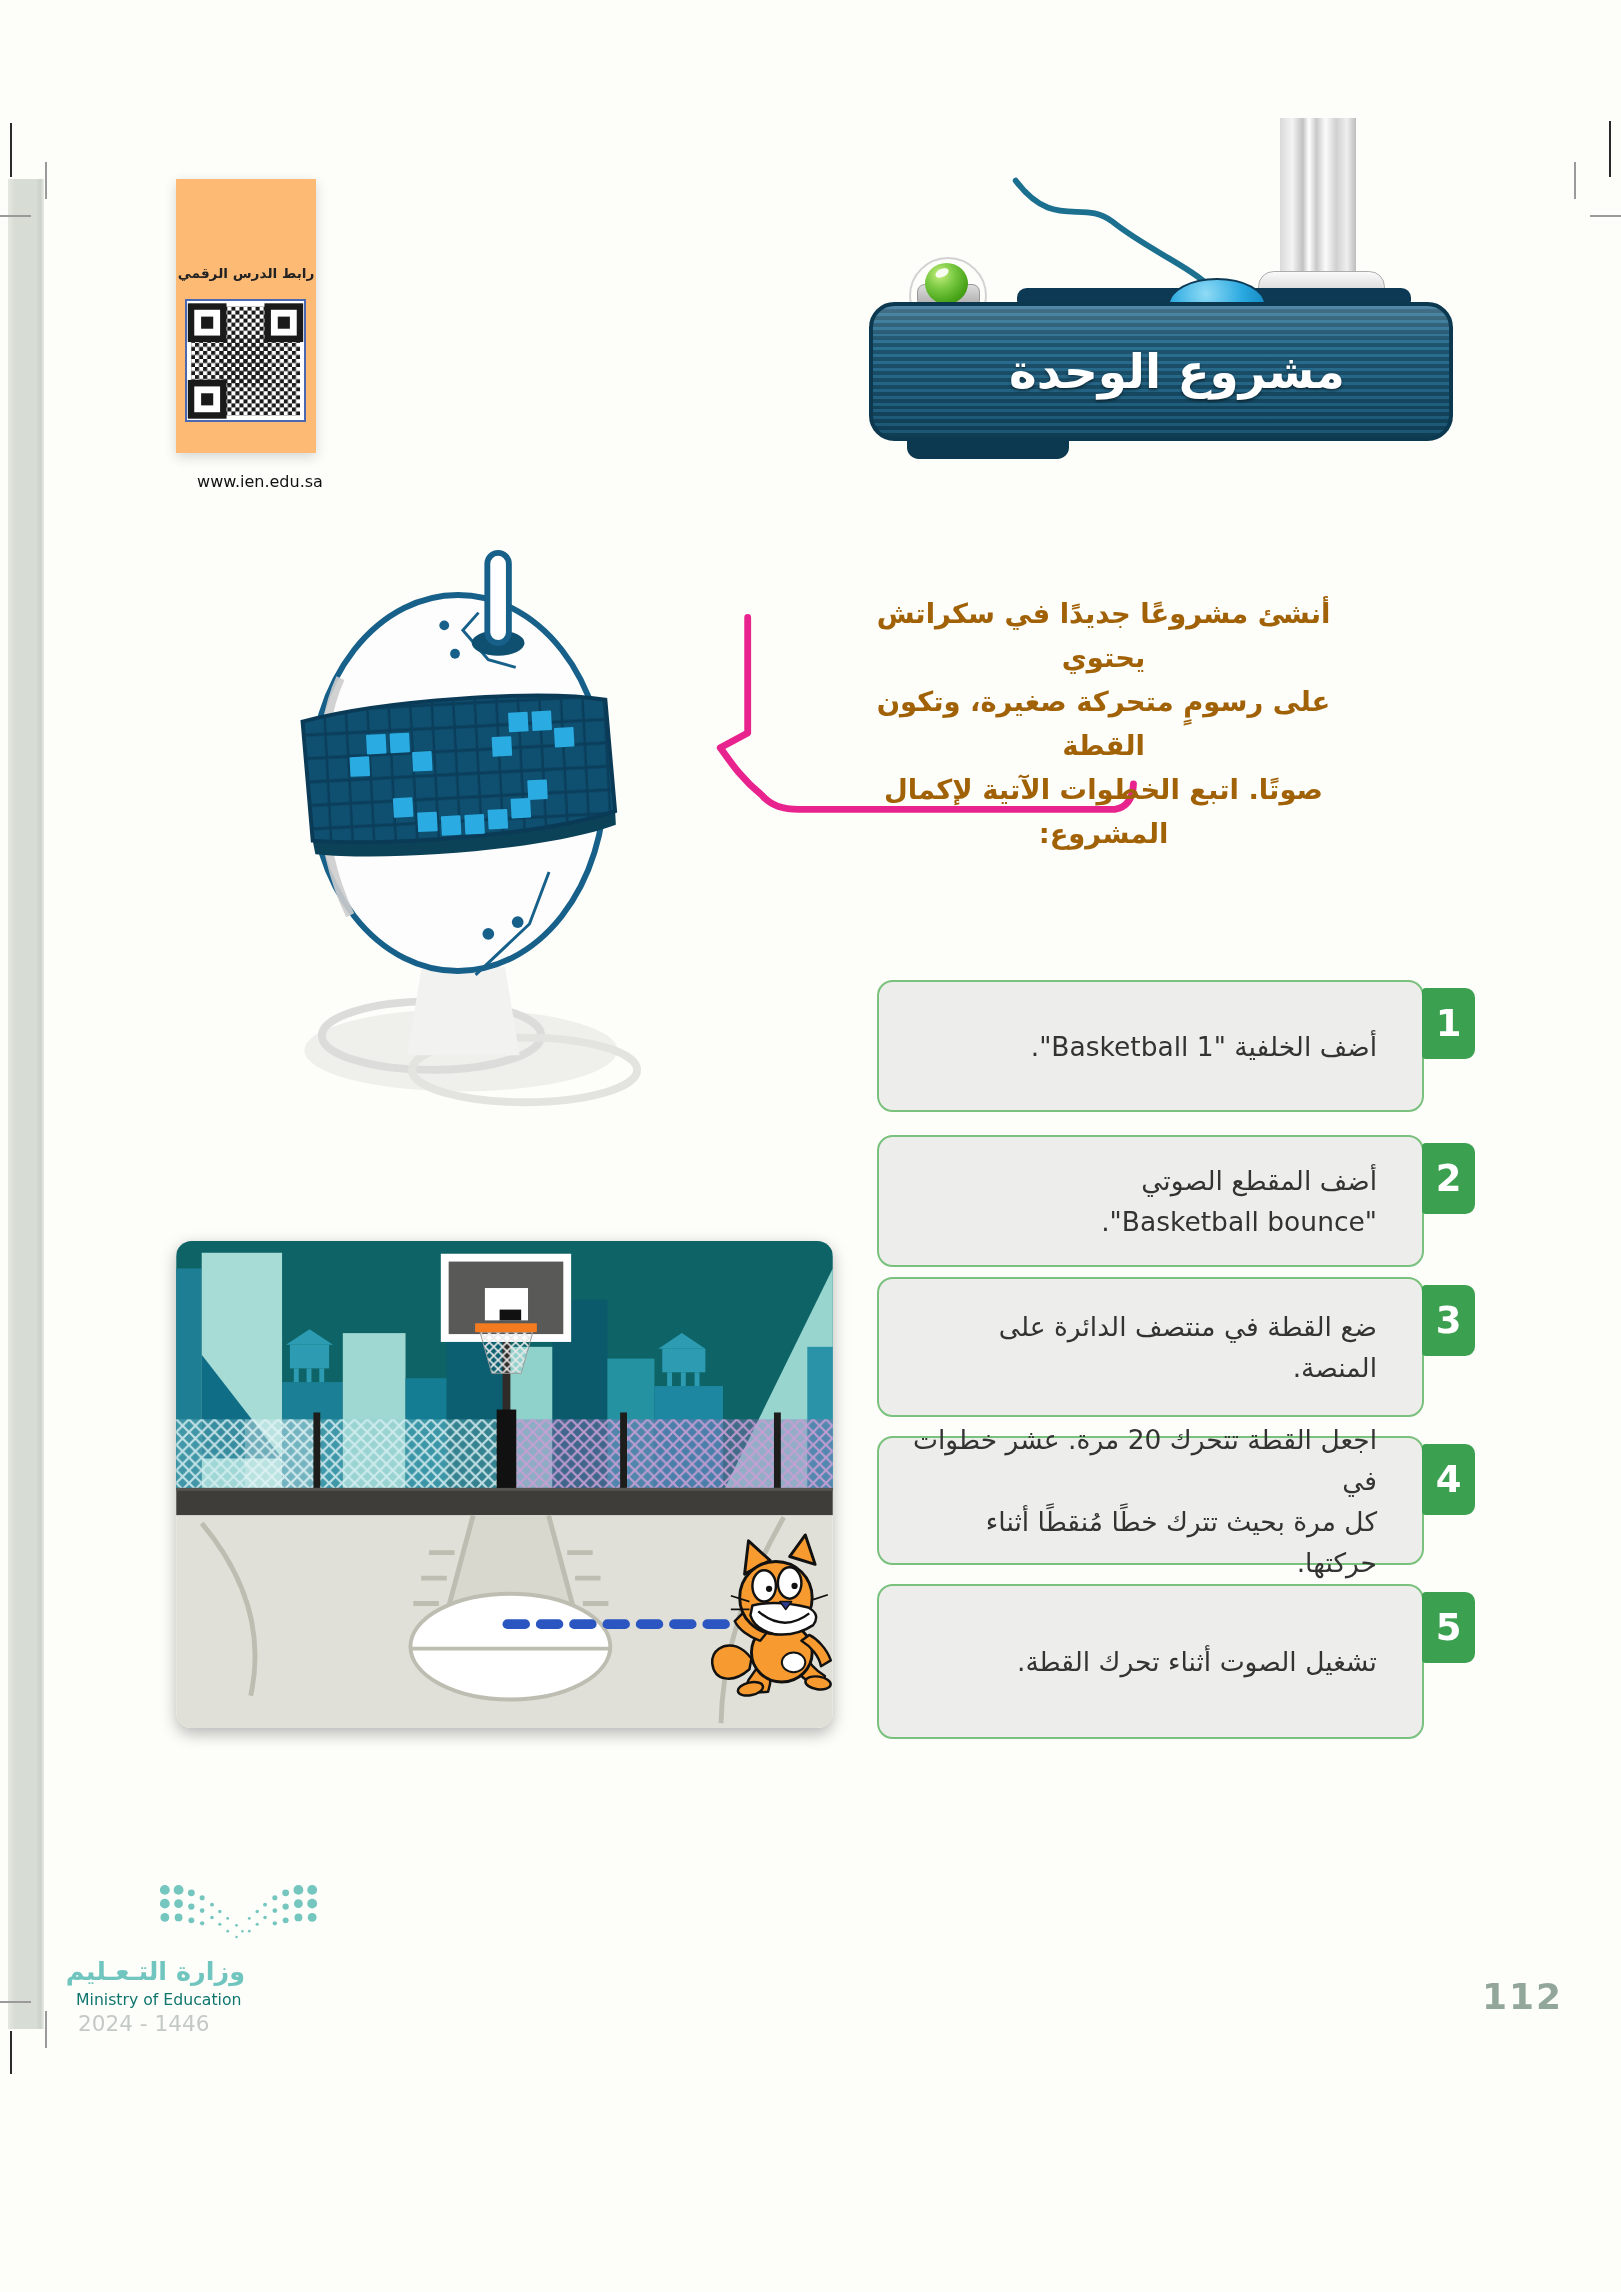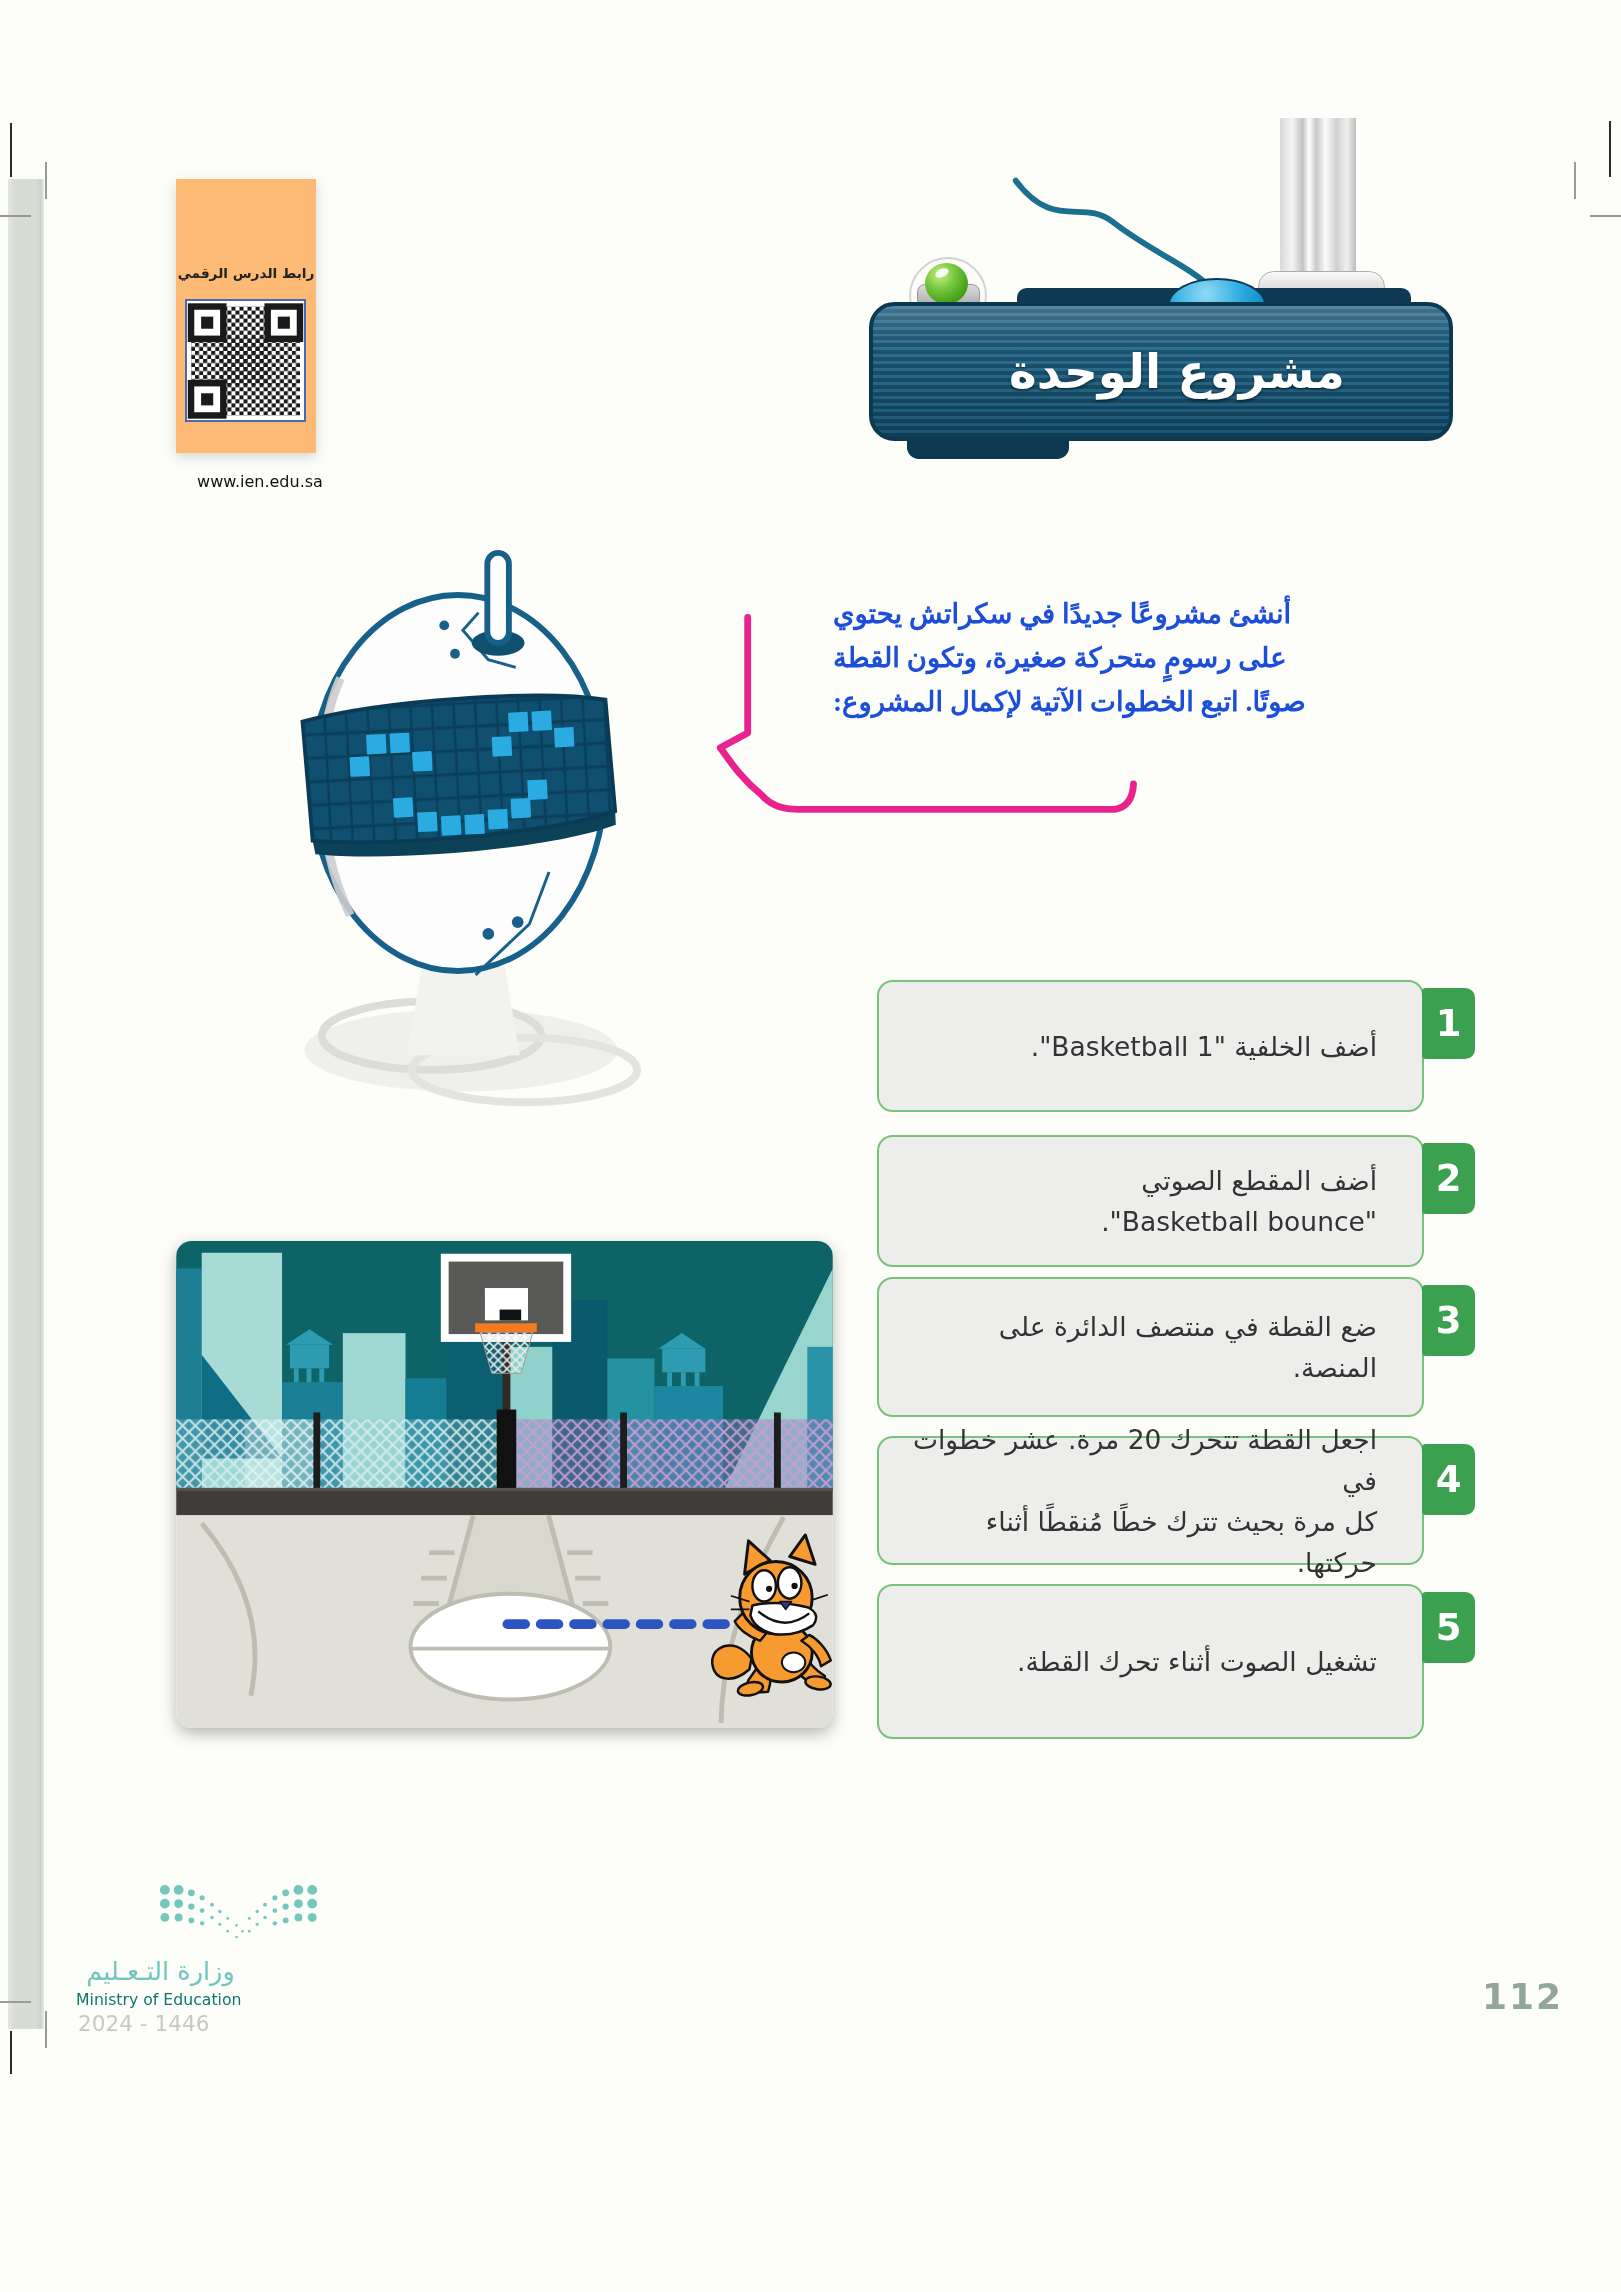--- a/index.html
+++ b/index.html
@@ -37,38 +37,38 @@
     background:radial-gradient(circle at 38% 28%,#8fdbf5 0,#29a8e0 55%,#0f7fb8 100%);border:2px solid #0d3954;box-sizing:border-box;}
   .banner{left:869px;top:302px;width:584px;height:139px;border-radius:25.5px;
     border:4.9px solid #0c3950;box-sizing:border-box;
     background-image:linear-gradient(180deg,rgba(255,255,255,.22) 0,rgba(255,255,255,.05) 30%,rgba(0,0,0,.18) 100%),
       repeating-linear-gradient(180deg,#20688c 0px,#20688c 2.9px,#124a66 2.9px,#124a66 6.9px);
     display:flex;align-items:center;justify-content:center;z-index:5;padding-left:32px;}
   .banner-title{color:#fff;font-size:47px;font-weight:bold;direction:rtl;text-shadow:0 2px 2.9px rgba(0,0,0,.45);}
   .banner-tab{left:907px;top:435px;width:162px;height:23.5px;background:#0c3950;border-radius:0 0 11.8px 11.8px;z-index:4;}
 
   
-  .intro-text{left:833px;top:592px;width:541px;direction:rtl;text-align:left;
-    color:#1d4ed8;font-size:27.4px;font-weight:bold;line-height:44px;font-family:Liberation Serif, serif;}
+  .intro-text{left:833px;top:592px;width:541px;direction:rtl;text-align:center;
+    color:#a16207;font-size:27.4px;font-weight:bold;line-height:44px;}
 
   
   .stepbox{left:877px;width:547px;background:#ededeb;border:2.9px solid #79c17c;border-radius:15.7px;
     display:flex;flex-direction:column;justify-content:center;
     padding:7.8px 45px 7.8px 29px;box-sizing:border-box;direction:rtl;text-align:right;}
   .stepline{font-size:26.5px;color:#333;line-height:41px;}
   .steptab{position:absolute;right:-53px;top:5.9px;width:53px;height:71px;background:#3ba050;
     color:#fff;font-weight:bold;font-size:37px;display:flex;align-items:center;justify-content:center;
     border-radius:3.9px 9.8px 9.8px 3.9px;}
 
   
   .stage{left:176px;top:1241px;width:657px;height:487px;border-radius:15.7px;overflow:hidden;
     box-shadow:0 5.9px 15.7px rgba(0,0,0,.28);}
 
   
-  .moe-ar{left:76px;top:1956px;width:169px;text-align:center;color:#70c6bf;font-size:25.5px;font-weight:normal;direction:rtl;white-space:nowrap;}
+  .moe-ar{left:76px;top:1956px;width:169px;text-align:center;color:#70c6bf;font-size:25.5px;font-weight:bold;direction:rtl;white-space:nowrap;}
   .moe-en{left:76px;top:1990px;width:176px;text-align:left;color:#0f766e;font-size:15.7px;}
   .moe-years{left:78px;top:2011px;color:#c5c9c5;font-size:21.6px;}
   .pagenum{left:1482px;top:1976px;color:#92a79a;font-size:36px;font-weight:bold;letter-spacing:2px;}
 </style>
 </head>
 <body>
 
 <div class="abs left-band"></div>
 <div class="abs mark" style="left:9.8px;top:123px;width:2px;height:54px;"></div>
 <div class="abs markg" style="left:0;top:215px;width:31px;height:2px;"></div>

